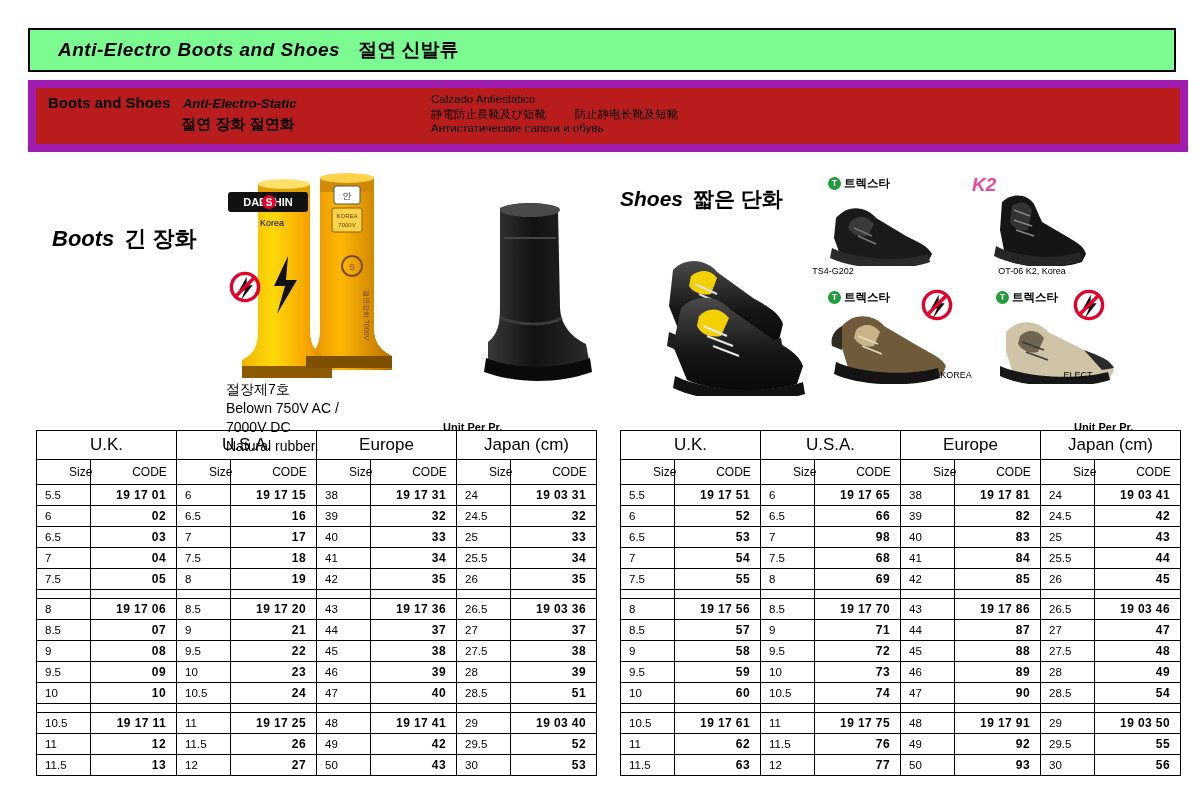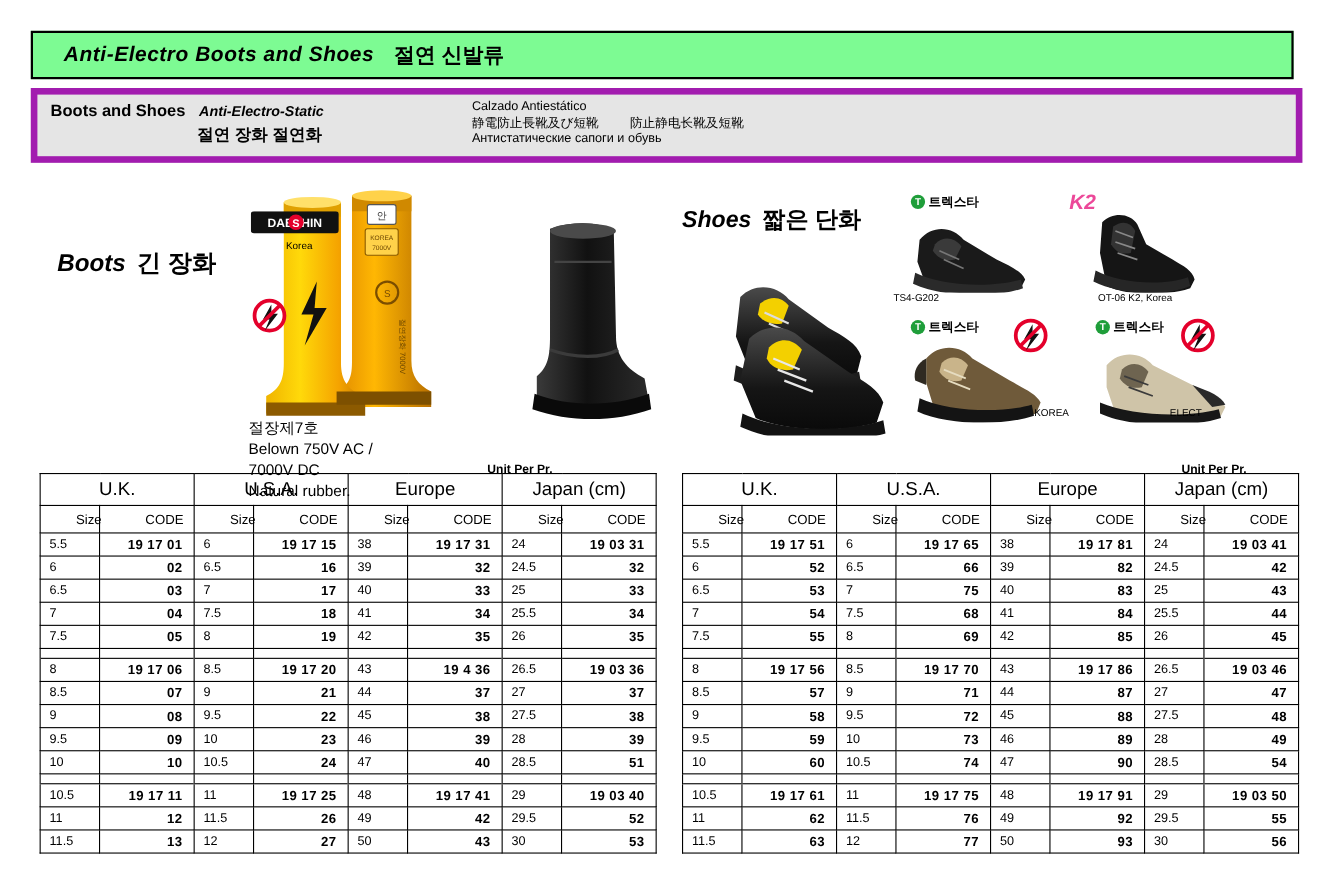--- a/index.html
+++ b/index.html
@@ -22,21 +22,21 @@
   .title-bar .t1{
     font-weight:bold;font-style:italic;font-size:19px;letter-spacing:.5px;
     margin-left:28px;
   }
   .title-bar .t2{
     font-weight:bold;font-size:19px;margin-left:18px;
   }
 
   .sub-bar{
     position:absolute;left:28px;top:80px;width:1144px;height:56px;
-    background:#e5e5e5;border:6px solid #a21caf;
+    background:#b91c1c;border:8px solid #a21caf;
   }
   .sub-bar .col-a{position:absolute;left:12px;top:6px;width:360px;}
   .sub-bar .sa1{font-weight:bold;font-size:15px;display:inline-block;}
   .sub-bar .sa2{font-weight:bold;font-style:italic;font-size:13px;display:inline-block;margin-left:8px;}
   .sub-bar .sa3{font-weight:bold;font-size:15px;display:block;text-align:center;margin-top:3px;padding-left:20px;}
   .sub-bar .col-b{position:absolute;left:395px;top:4px;font-size:11.5px;line-height:1.28;}
   .sub-bar .col-b .row2 span{display:inline-block;}
   .sub-bar .col-b .sp{display:inline-block;width:22px;}
 
   
@@ -413,21 +413,21 @@
           <td></td>
           <td></td>
           <td></td>
         </tr>
         <tr>
           <td class="size">8</td>
           <td class="code">19 17 06</td>
           <td class="size">8.5</td>
           <td class="code">19 17 20</td>
           <td class="size">43</td>
-          <td class="code">19 4 36</td>
+          <td class="code">19 17 36</td>
           <td class="size">26.5</td>
           <td class="code">19 03 36</td>
         </tr>
         <tr>
           <td class="size">8.5</td>
           <td class="code">07</td>
           <td class="size">9</td>
           <td class="code">21</td>
           <td class="size">44</td>
           <td class="code">37</td>
@@ -554,21 +554,21 @@
           <td class="code">66</td>
           <td class="size">39</td>
           <td class="code">82</td>
           <td class="size">24.5</td>
           <td class="code">42</td>
         </tr>
         <tr>
           <td class="size">6.5</td>
           <td class="code">53</td>
           <td class="size">7</td>
-          <td class="code">75</td>
+          <td class="code">98</td>
           <td class="size">40</td>
           <td class="code">83</td>
           <td class="size">25</td>
           <td class="code">43</td>
         </tr>
         <tr>
           <td class="size">7</td>
           <td class="code">54</td>
           <td class="size">7.5</td>
           <td class="code">68</td>

